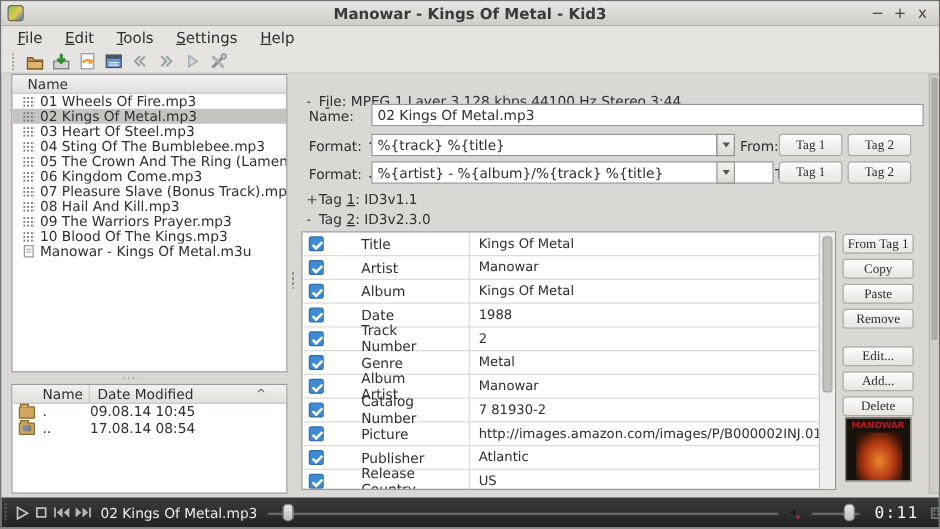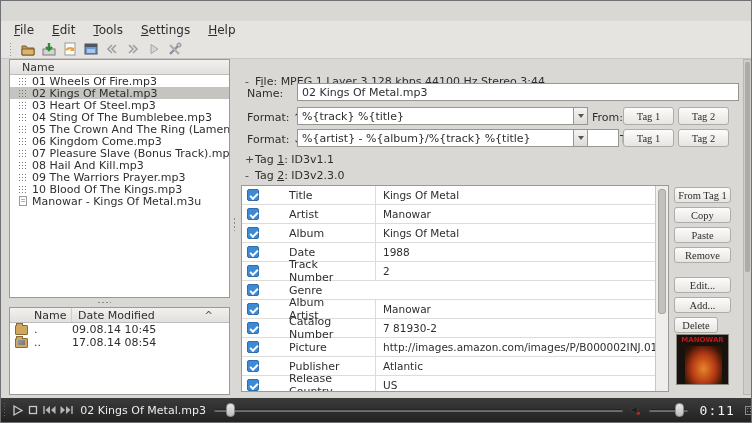--- a/index.html
+++ b/index.html
@@ -112,20 +112,29 @@
   .speaker-icon { width:12px; height:12px; position:relative; }
   .time { color:#f4f4f4; font-family:"DejaVu Sans Mono", monospace; font-size:13px; letter-spacing:1px; margin:0 10px 0 4px; }
   .corner-icon { width:9px; height:9px; border:1px solid #8a8a8a; background-image:radial-gradient(#8a8a8a 0.7px, transparent 0.8px); background-size:3px 3px; }
   .bottom-strip { position:absolute; left:0; top:421px; width:752px; height:2px; background:#d6d4d1; }
 </style>
 </head>
 <body>
 
 <div class="window">
 
+  <div class="titlebar">
+    <div class="app-icon"></div>
+    <div class="title-text">Manowar - Kings Of Metal - Kid3</div>
+    <div class="win-controls">
+      <div class="win-btn">−</div>
+      <div class="win-btn">+</div>
+      <div class="win-btn">x</div>
+    </div>
+  </div>
 
   <div class="menubar">
     <div class="menu-item"><span class="u">F</span><span>ile</span></div>
     <div class="menu-item"><span class="u">E</span><span>dit</span></div>
     <div class="menu-item"><span class="u">T</span><span>ools</span></div>
     <div class="menu-item"><span class="u">S</span><span>ettings</span></div>
     <div class="menu-item"><span class="u">H</span><span>elp</span></div>
   </div>
 
   <div class="toolbar">
@@ -301,20 +310,21 @@
         <span class="tval">1988</span>
       </div>
     <div class="trow">
         <span class="cb"></span>
         <span class="tname">Track Number</span>
         <span class="tval">2</span>
       </div>
     <div class="trow">
         <span class="cb"></span>
         <span class="tname">Genre</span>
+        <span class="tval">Metal</span>
       </div>
     <div class="trow">
         <span class="cb"></span>
         <span class="tname">Album Artist</span>
         <span class="tval">Manowar</span>
       </div>
     <div class="trow">
         <span class="cb"></span>
         <span class="tname">Catalog Number</span>
         <span class="tval">7 81930-2</span>
@@ -338,21 +348,21 @@
         <div class="table-thumb"></div>
       </div>
   </div>
 
   <div class="btn" style="left:673px; top:186px; width:57px; height:16px;">From Tag 1</div>
   <div class="btn" style="left:673px; top:206px; width:57px; height:16px;">Copy</div>
   <div class="btn" style="left:673px; top:226px; width:57px; height:16px;">Paste</div>
   <div class="btn" style="left:673px; top:246px; width:57px; height:16px;">Remove</div>
   <div class="btn" style="left:673px; top:276px; width:57px; height:16px;">Edit...</div>
   <div class="btn" style="left:673px; top:296px; width:57px; height:16px;">Add...</div>
-  <div class="btn" style="left:673px; top:316px; width:44px; height:16px;text-align:right;">Delete</div>
+  <div class="btn" style="left:673px; top:316px; width:57px; height:16px;text-align:right;">Delete</div>
 
   <div class="albumart">
     <span class="band">MANOWAR</span>
     <div class="figure"></div>
   </div>
 
   <div class="panel-scroll">
       <div class="panel-thumb"></div>
     </div>
 

